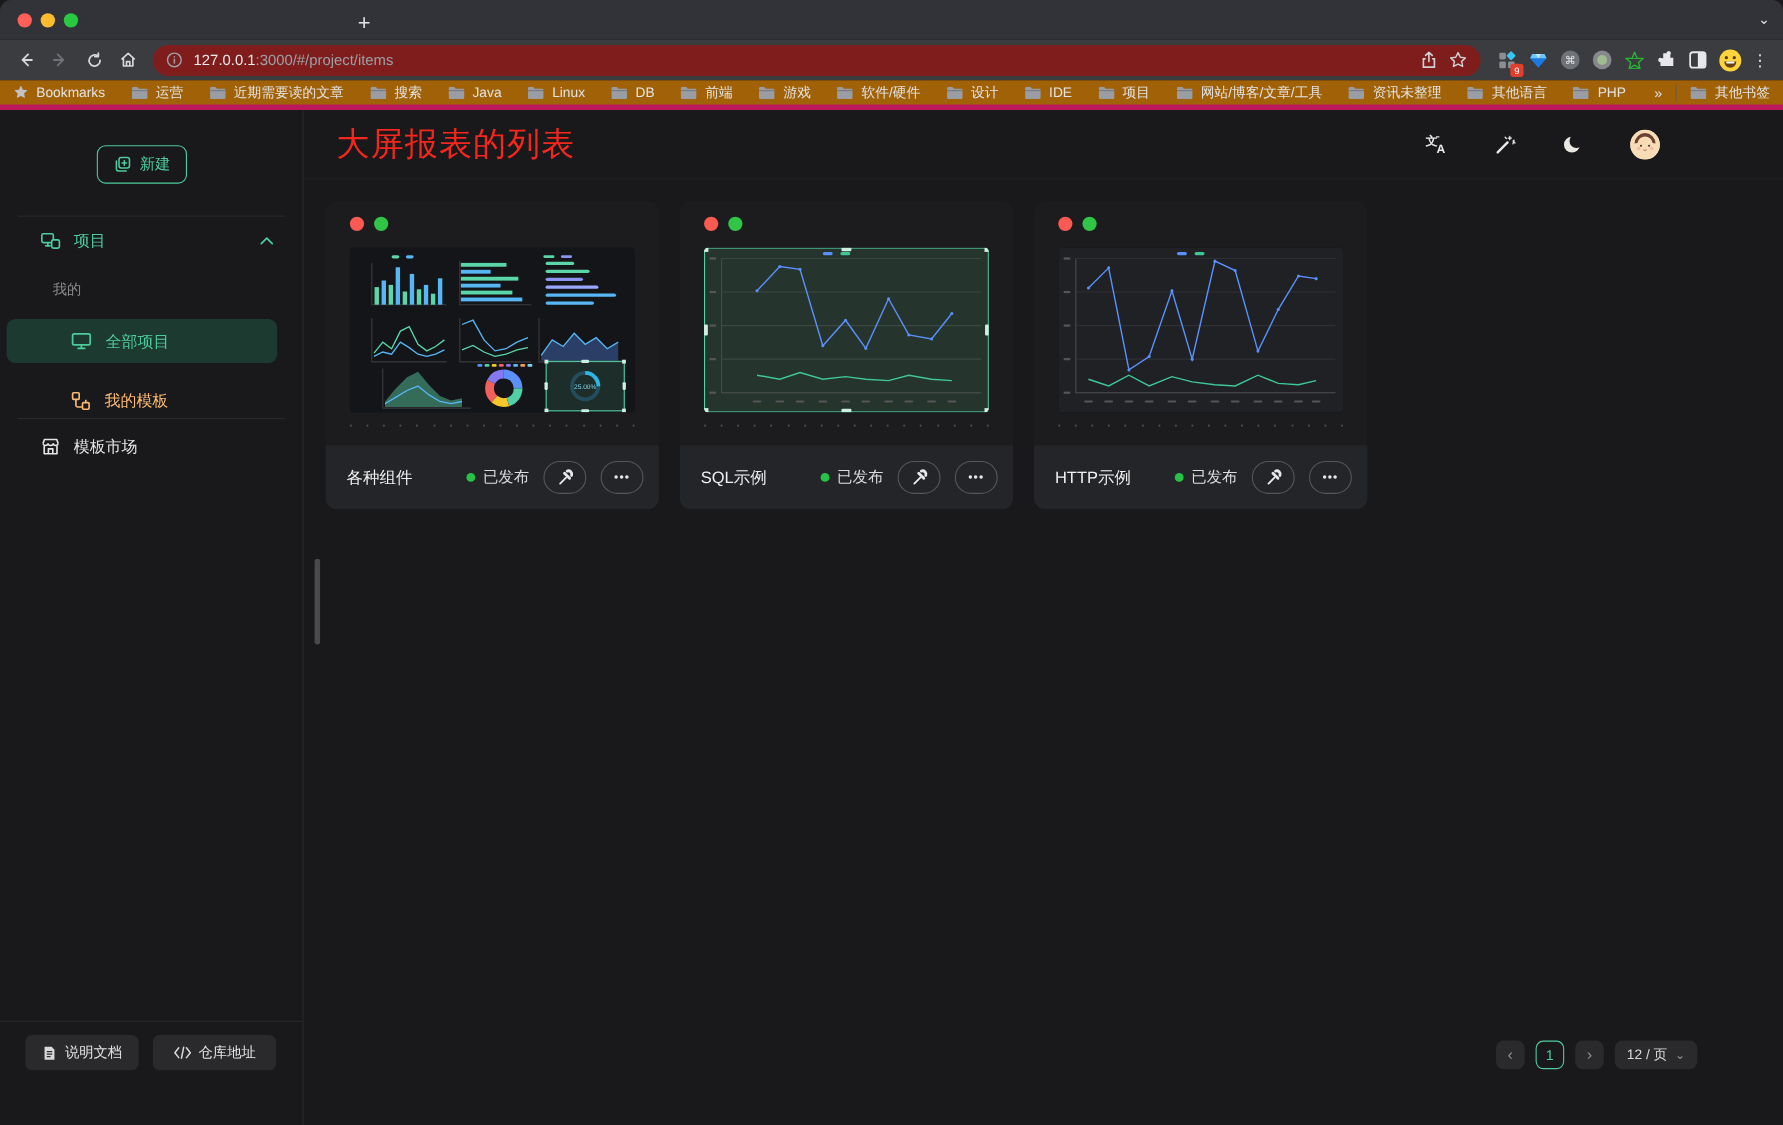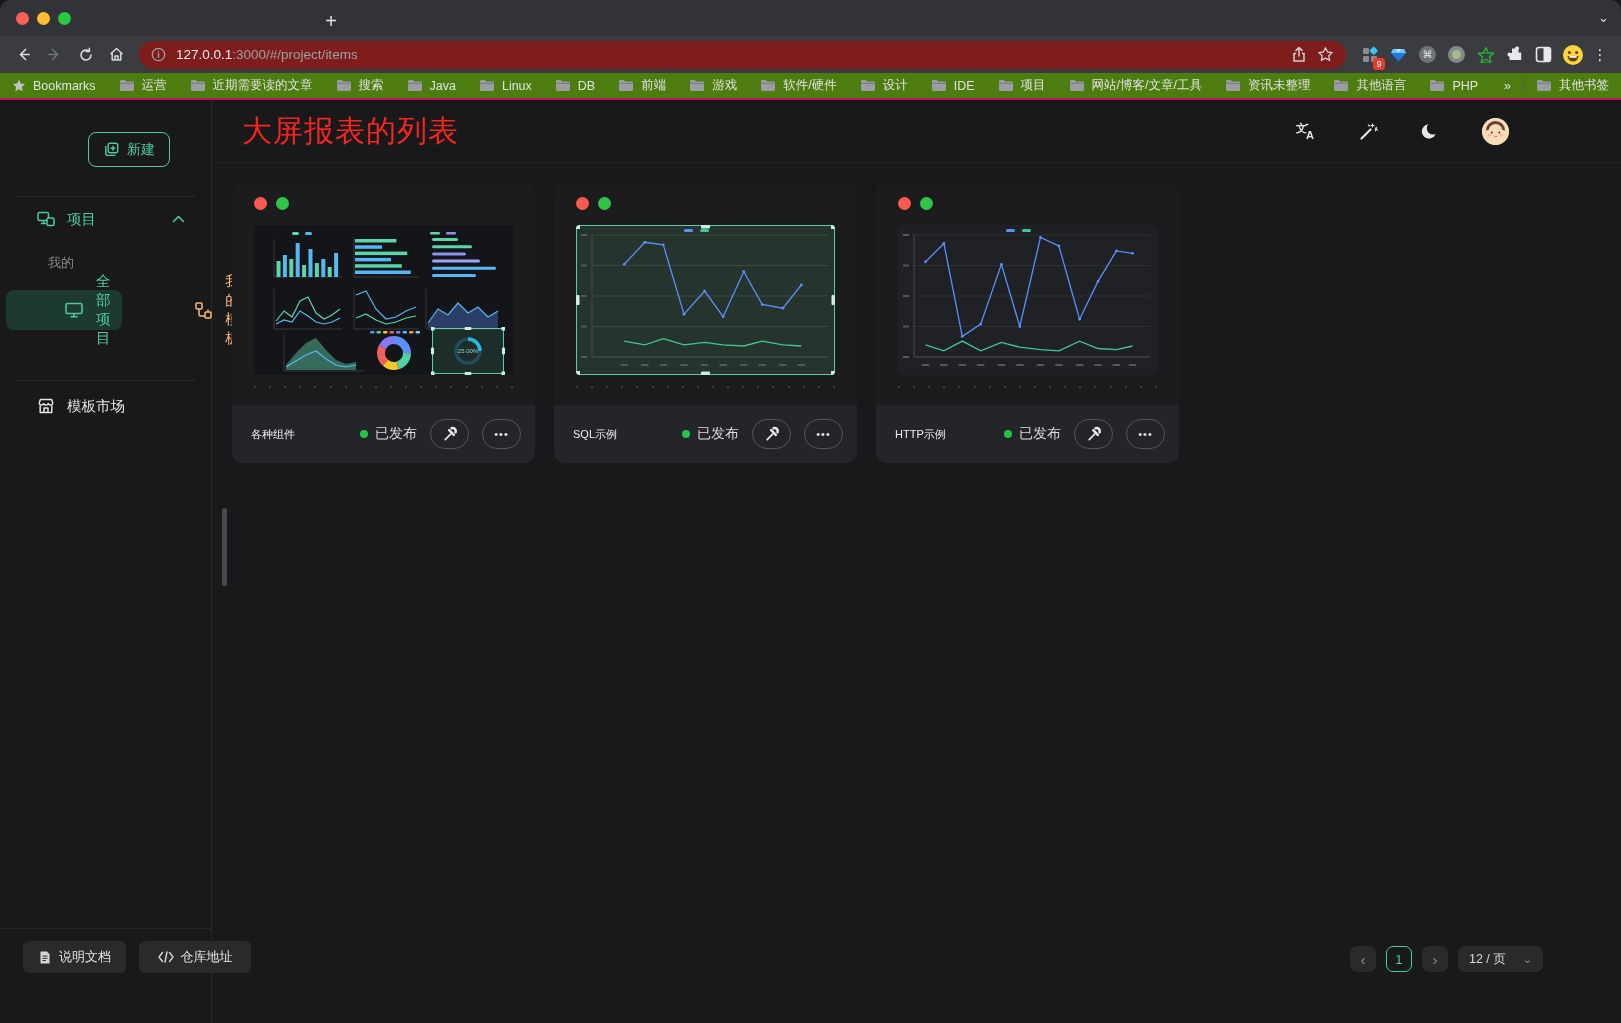--- a/index.html
+++ b/index.html
@@ -29,40 +29,40 @@
             display:flex; align-items:center; padding:0 12px; gap:10px; min-width:0; }
   .url-text { font-size:13.5px; white-space:nowrap; overflow:hidden; }
   .url-host { color:#e8eaed; }
   .url-rest { color:#9aa0a6; }
   .url-spacer { flex:1; }
   .ext-btn { width:27px; height:27px; display:grid; place-items:center; position:relative; flex:0 0 auto; }
   .ext-badge { position:absolute; right:-2px; bottom:-2px; background:#e33e2b; color:#fff; font-size:8.5px;
                min-width:12px; height:12px; border-radius:3px; display:grid; place-items:center; padding:0 1px; }
   .menu-btn { color:#dfe1e5; font-size:15px; letter-spacing:0; width:24px; text-align:center; flex:0 0 auto; }
 
-  .bookmarks { height:27px; background:#4d7c0f; border-bottom:2px solid #be185d;
+  .bookmarks { height:27px; background:#a16207; border-bottom:5px solid #be185d;
                display:flex; align-items:center; padding:0 12px; gap:23px; font-size:12.5px; color:#e2e3e5; }
   .bm-item { display:flex; align-items:center; gap:7px; white-space:nowrap; flex:0 0 auto; }
   .bm-right { margin-left:auto; display:flex; align-items:center; gap:12px; flex:0 0 auto; }
   .bm-overflow { color:#dfe1e5; font-size:13px; }
   .bm-sep { width:1px; height:15px; background:#5c5d61; }
 
   
   .app { display:flex; height:923px; position:relative; }
 
-  .sidebar { width:212px; flex:0 0 auto; position:relative; border-right:1px solid #28282b; background:#19191b; }
+  .sidebar { width:276px; flex:0 0 auto; position:relative; border-right:1px solid #28282b; background:#19191b; }
   .new-btn { position:absolute; left:88px; top:32px; width:82px; height:35px; border:1px solid var(--accent,#4ecb9c);
              border-radius:8px; background:transparent; color:var(--accent,#4ecb9c); font-size:14px;
              display:flex; align-items:center; justify-content:center; gap:7px; cursor:pointer; }
   .sb-divider { position:absolute; left:16px; right:16px; height:1px; background:#2a2a2d; }
   .sb-group { position:absolute; top:99px; left:0; width:100%; height:40px; display:flex; align-items:center;
               padding:0 26px 0 36px; color:var(--accent,#4ecb9c); font-size:14.5px; gap:11px; cursor:pointer; }
   .sb-group .chev { margin-left:auto; }
   .sb-section { position:absolute; top:154px; left:48px; color:#8a8b8d; font-size:13px; }
-  .sb-items { position:absolute; top:190px; left:6px; width:246px; display:flex; gap:14px; }
+  .sb-items { position:absolute; top:190px; left:6px; width:246px; display:flex; flex-direction:column; gap:14px; }
   .sb-item { height:40px; border-radius:8px; display:flex; align-items:center; padding-left:58px; gap:12px;
              color:#fdba74; font-size:14.5px; cursor:pointer; }
   .sb-item.active { background:#1c3a2f; color:var(--accent,#4ecb9c); }
   .sb-market { position:absolute; top:286px; left:6px; width:246px; height:40px; display:flex; align-items:center;
                padding-left:30px; gap:11px; color:#e4e4e6; font-size:14.5px; cursor:pointer; }
   .sb-footer { position:absolute; left:0; right:0; bottom:0; height:95px; border-top:1px solid #28282b; }
   .sb-foot-btn { position:absolute; top:12px; height:32px; background:#2a2a2c; border:none; border-radius:6px;
                  color:#e4e4e6; font-size:13px; display:flex; align-items:center; justify-content:center;
                  gap:7px; cursor:pointer; }
   .sb-foot-btn.docs { left:23px; width:103px; }
@@ -79,35 +79,35 @@
   .card { width:303px; height:280px; background:#1c1c1e; border-radius:10px; position:relative; }
   .card-dots { position:absolute; left:22px; top:14px; display:flex; gap:9px; }
   .cdot { width:13px; height:13px; border-radius:50%; }
   .cdot.red { background:#fa5a52; } .cdot.green { background:#31c547; }
   .thumb { position:absolute; left:22px; top:42px; width:259px; height:150px; border-radius:4px; overflow:hidden;
            background:#141518; cursor:pointer; }
   .dots-row { position:absolute; left:22px; top:203px; width:259px; height:3px; display:flex; justify-content:space-between; }
   .dots-row i { width:2px; height:2px; border-radius:50%; background:#4b4b4e; }
   .card-footer { position:absolute; left:0; right:0; bottom:0; height:58px; background:#242528;
                  border-radius:0 0 10px 10px; display:flex; align-items:center; padding:0 14px 0 19px; }
-  .card-name { font-size:11px; color:#f0f0f1; }
+  .card-name { font-size:15px; color:#f0f0f1; }
   .card-status { margin-left:auto; display:flex; align-items:center; gap:7px; color:#dcdcde; font-size:14px; }
   .status-dot { width:8px; height:8px; border-radius:50%; background:var(--status-green,#27c346); }
   .icon-btn { width:39px; height:30px; border:1px solid #55555a; border-radius:15px; background:transparent;
               color:#e6e6e8; display:grid; place-items:center; margin-left:13px; cursor:pointer; font-size:12px; }
   .more-glyph { letter-spacing:1px; font-size:11px; color:#e6e6e8; }
 
   .pagination { position:absolute; right:78px; bottom:51px; display:flex; align-items:center; gap:10px; }
   .pg-btn { width:26px; height:26px; border-radius:7px; background:#2a2a2d; border:none; color:#8f9093;
             display:grid; place-items:center; font-size:15px; cursor:pointer; }
   .pg-current { width:26px; height:26px; border-radius:7px; border:1px solid var(--accent,#4ecb9c);
                 color:var(--accent,#4ecb9c); background:transparent; display:grid; place-items:center;
                 font-size:13px; cursor:pointer; }
   .pg-size { height:26px; padding:0 11px; background:#2a2a2d; border-radius:7px; color:#d9d9db; font-size:12.5px;
-             display:flex; align-items:center; gap:17px; cursor:pointer; }
+             display:flex; align-items:center; gap:7px; cursor:pointer; }
   .pg-size .chev { color:#8f9093; font-size:11px; }
 
   .scroll-thumb { position:absolute; left:10px; top:408px; width:5px; height:78px; background:#4a4a4e; border-radius:3px; }
 </style>
 </head>
 <body style="--accent: #4ecb9c; --title-red: #f5261d; --status-green: #27c346;">
 
 <div>
   <div class="tabstrip">
     <div class="traffic">

